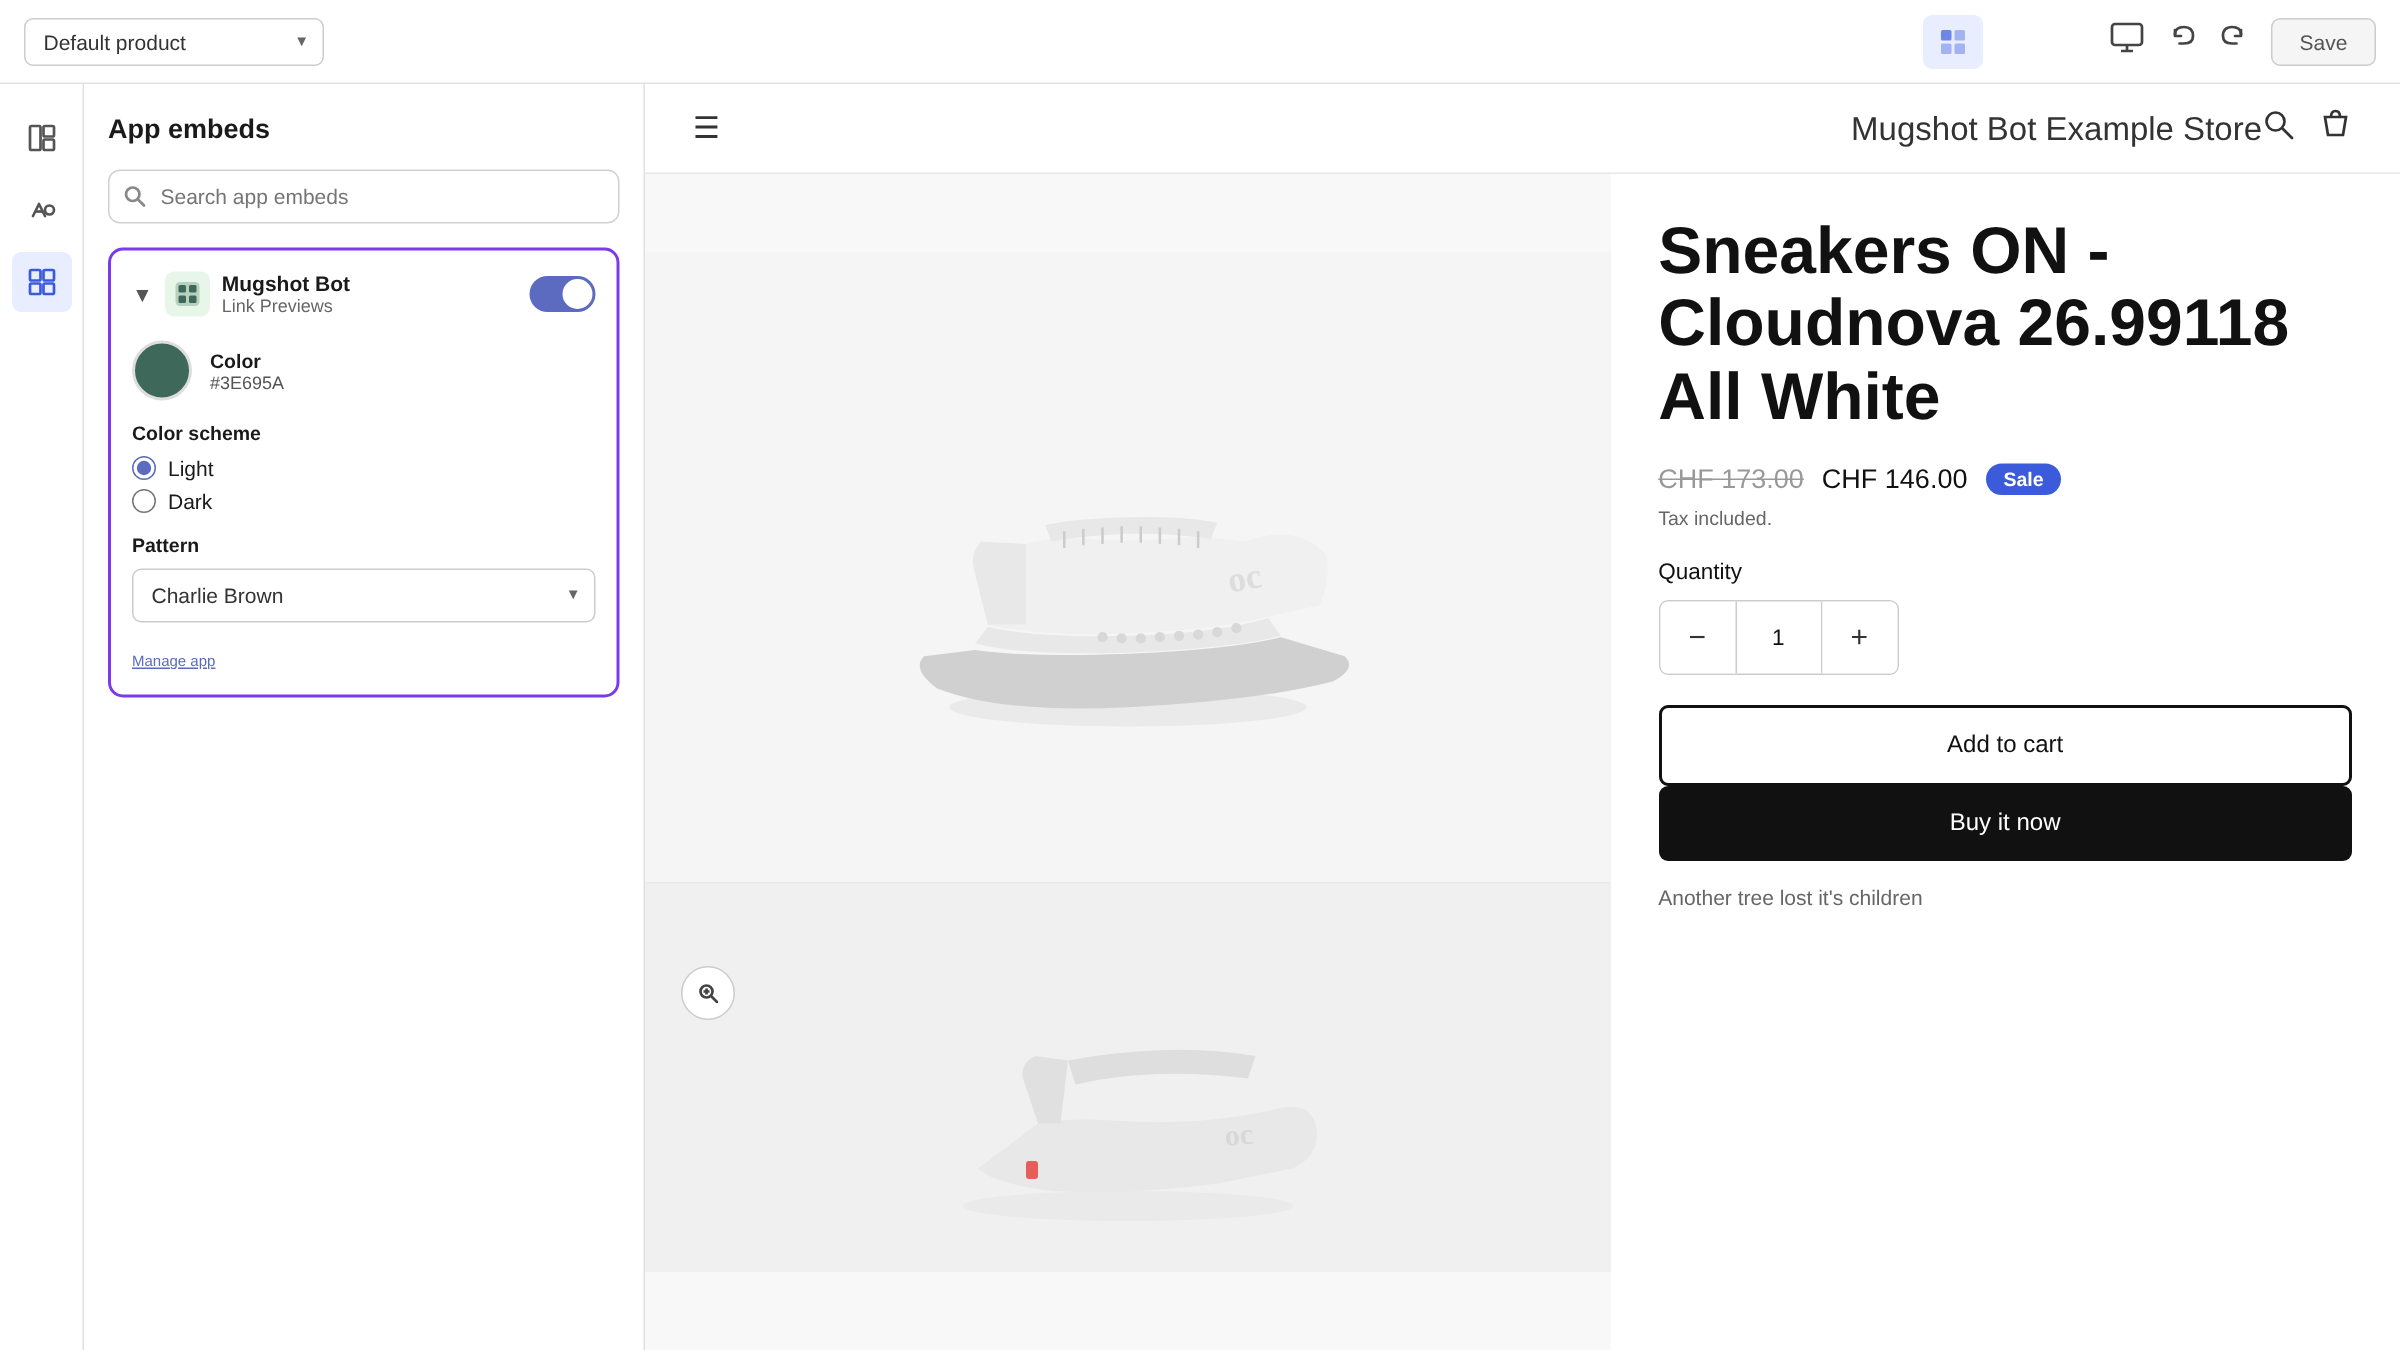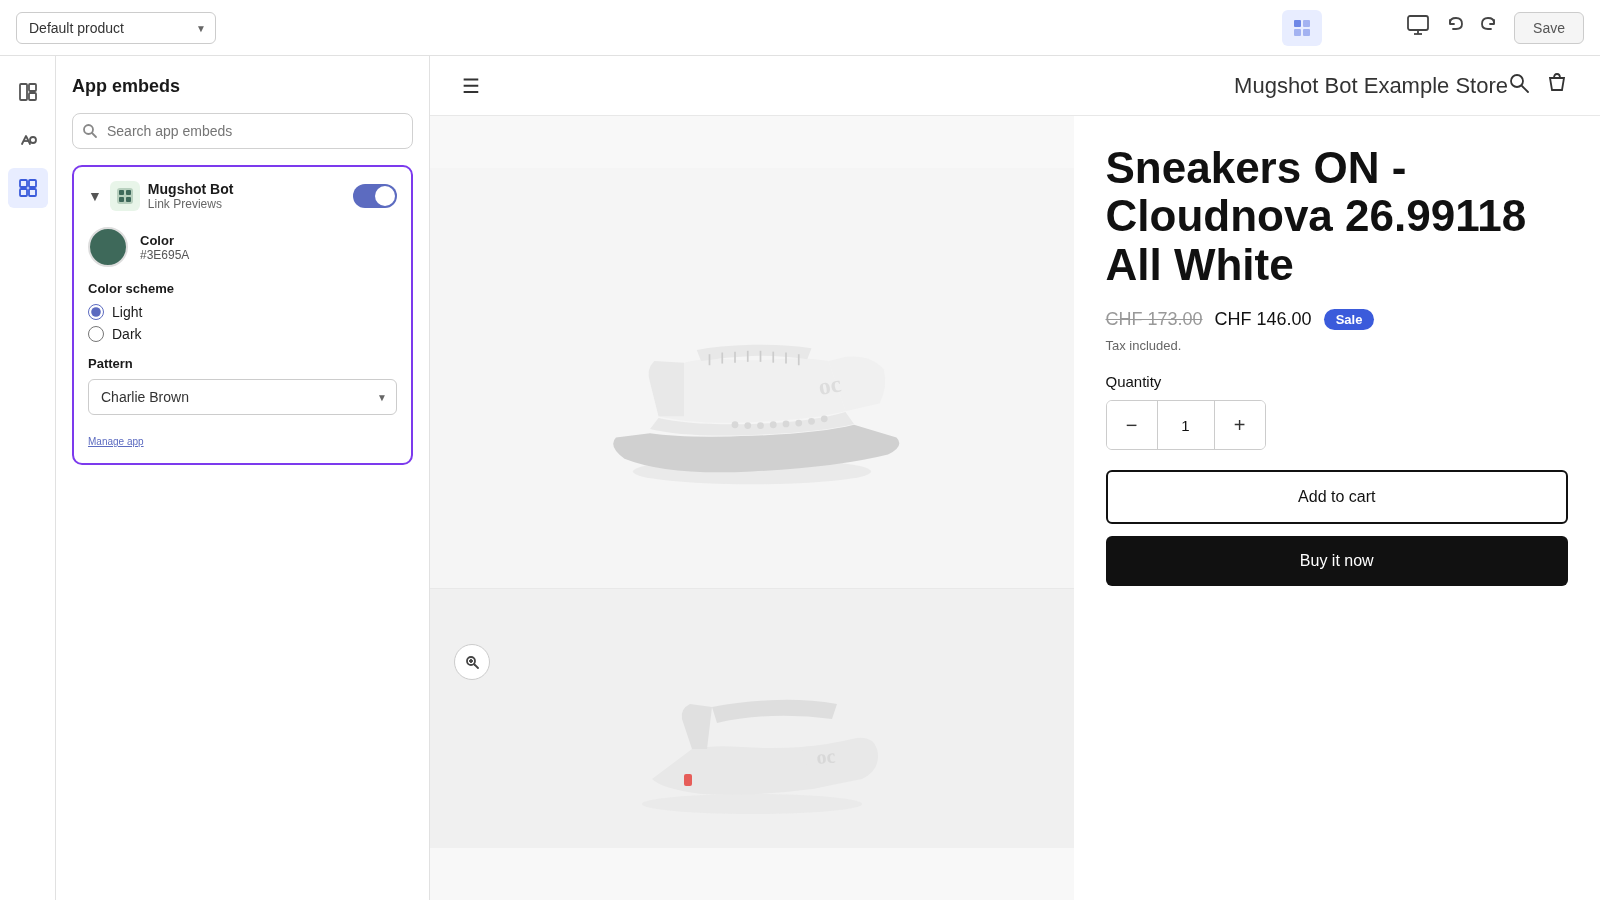--- a/index.html
+++ b/index.html
@@ -555,21 +555,21 @@
     }
     .add-cart-btn {
       width: 100%;
       padding: 16px;
       background: #fff;
       border: 2px solid #111;
       border-radius: 6px;
       font-size: 16px;
       font-weight: 500;
       cursor: pointer;
-      margin-bottom: 12px;
+      margin-bottom: 0;
       color: #111;
     }
     .buy-now-btn {
       width: 100%;
       padding: 16px;
       background: #111;
       border: none;
       border-radius: 6px;
       font-size: 16px;
       font-weight: 500;
@@ -820,17 +820,18 @@
           </div>
           <div class="tax-note">Tax included.</div>
           <div class="qty-label">Quantity</div>
           <div class="qty-control">
             <button class="qty-btn">−</button>
             <div class="qty-val">1</div>
             <button class="qty-btn">+</button>
           </div>
           <button class="add-cart-btn">Add to cart</button>
           <button class="buy-now-btn">Buy it now</button>
+          <div class="tree-note">Another tree lost it's children</div>
         </div>
       </div>
     </div>
   </div>
 </div>
 
 </body></html>

